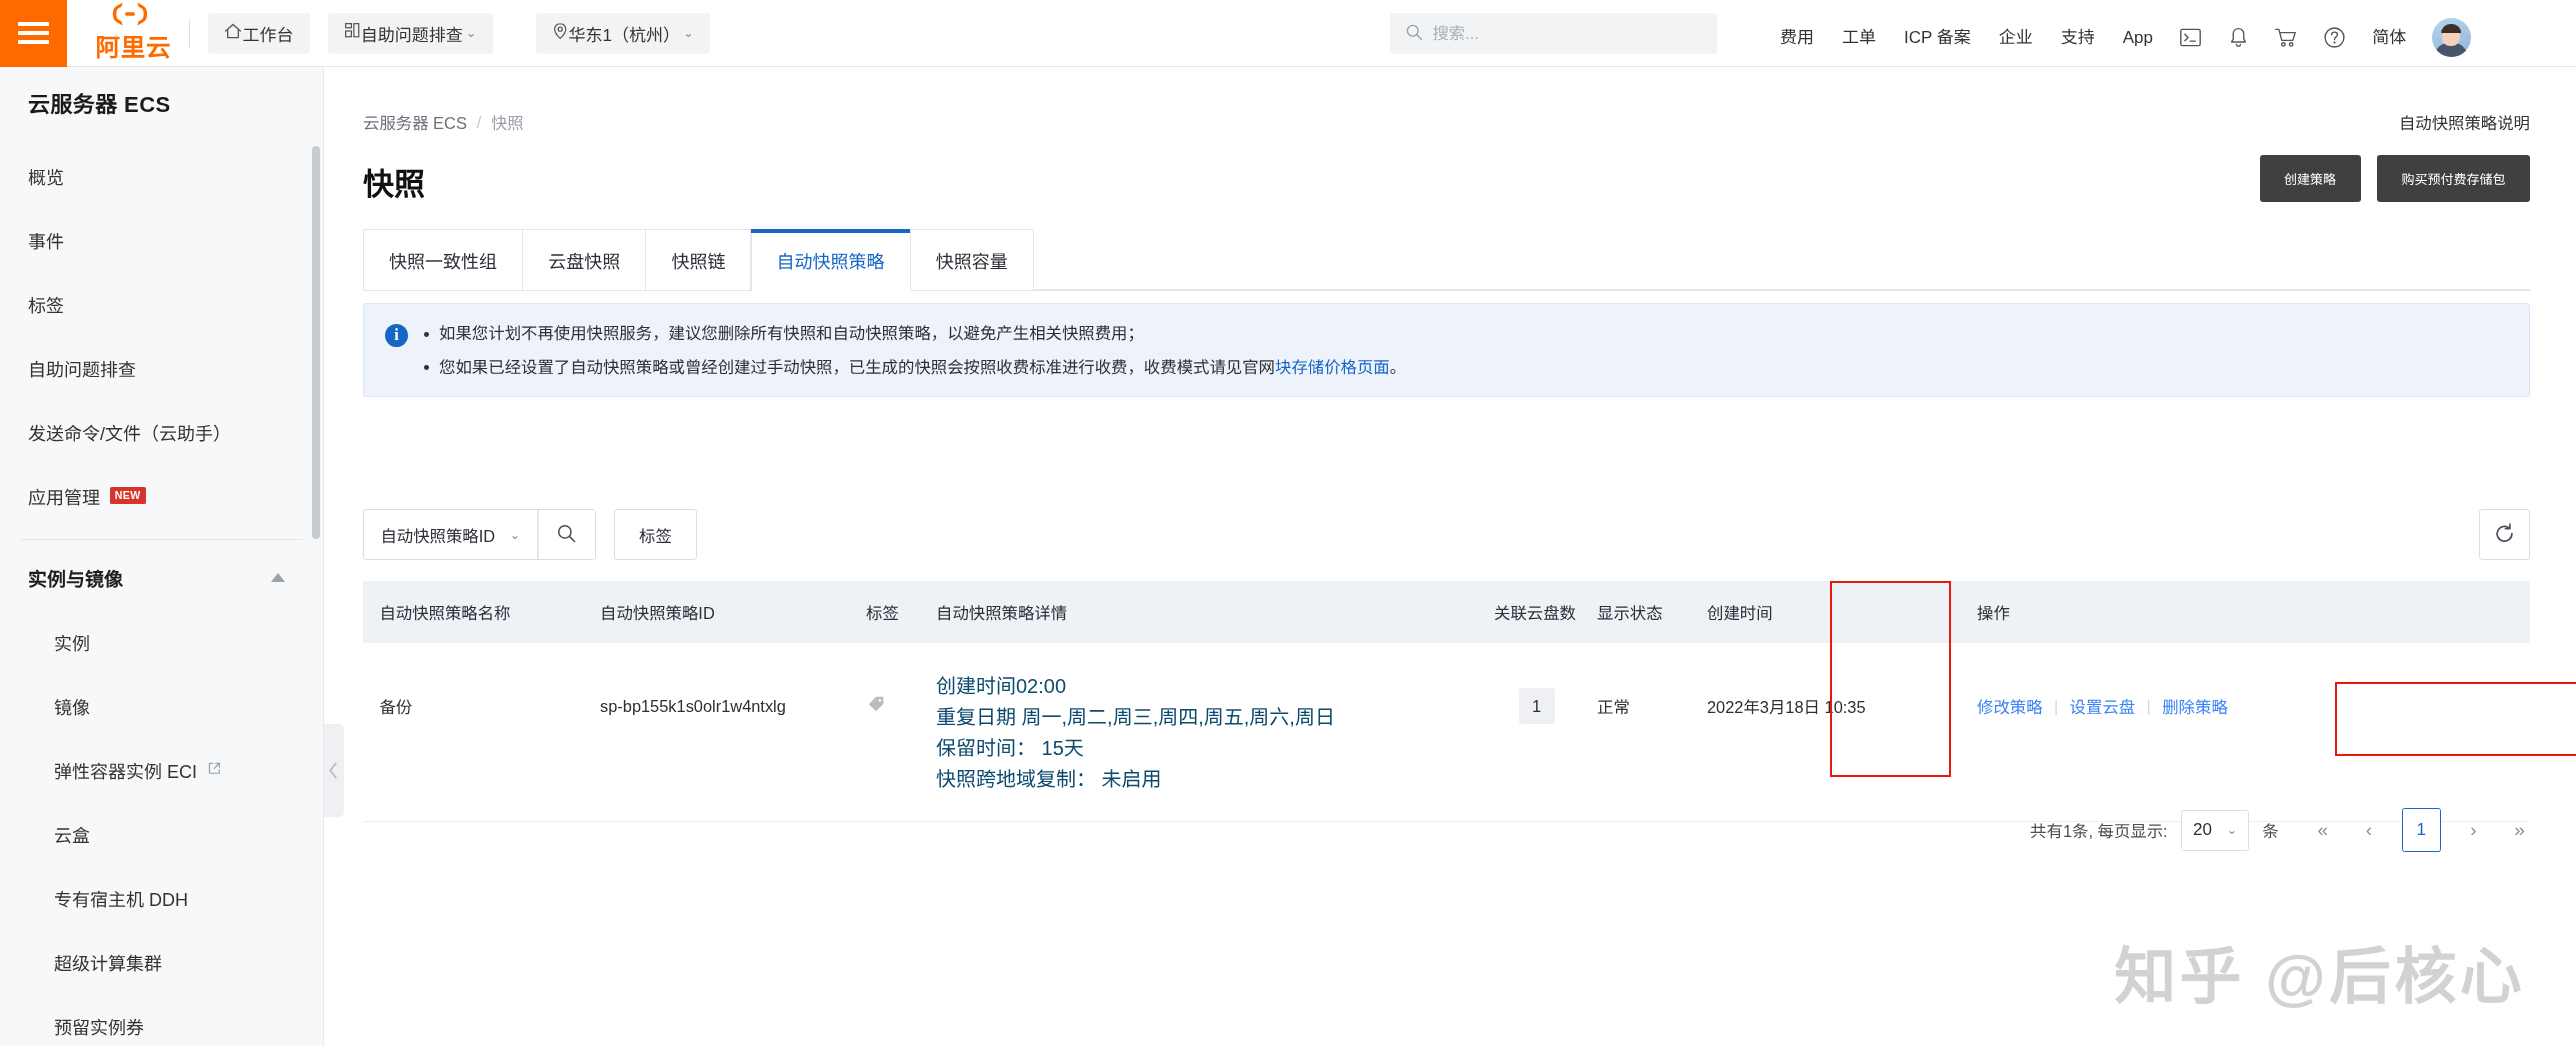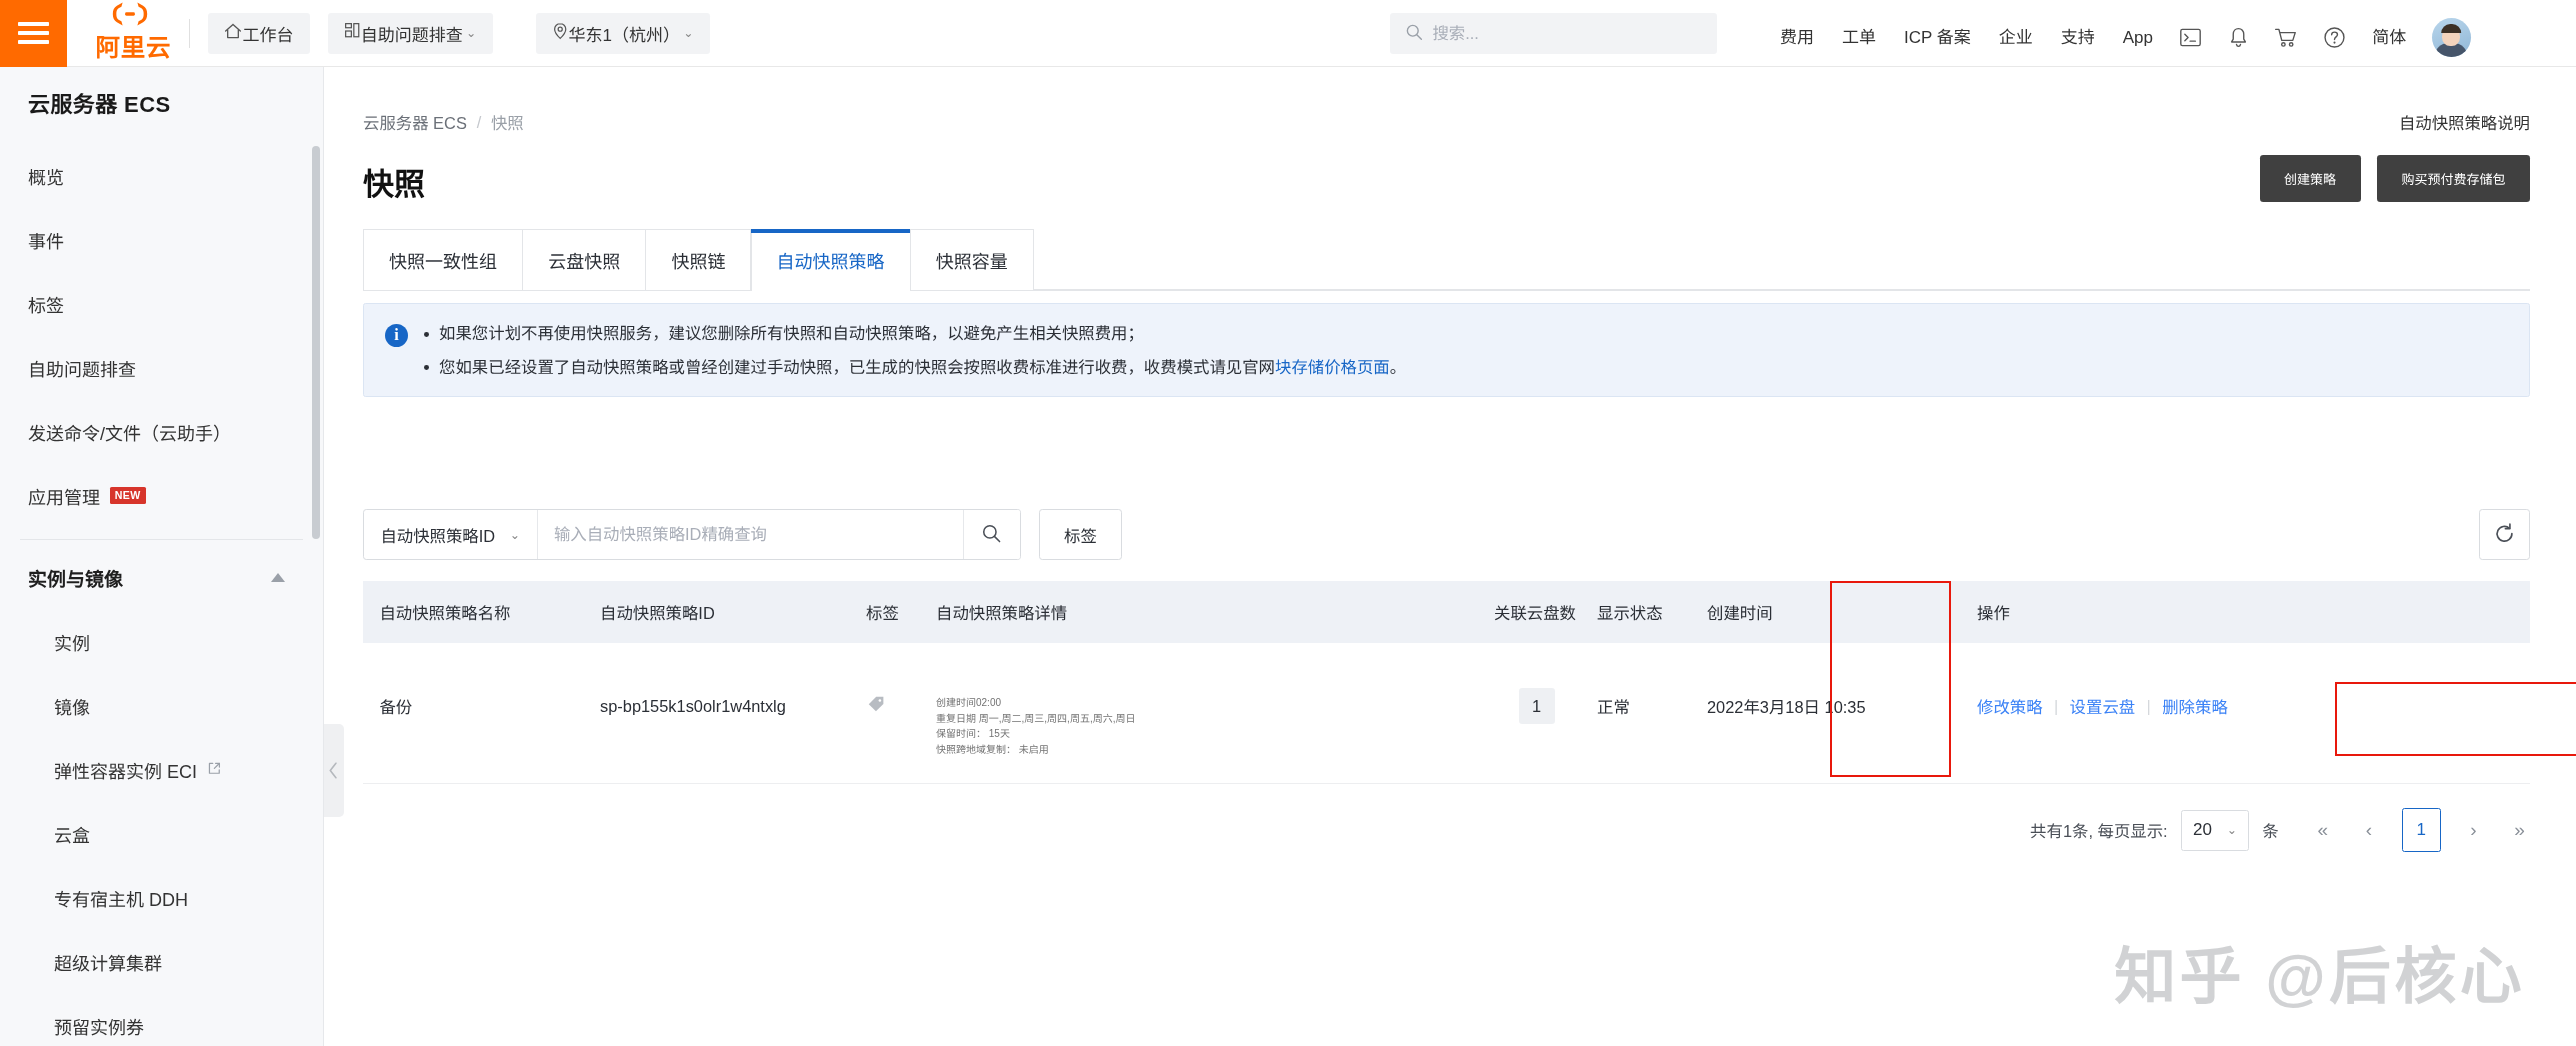--- a/index.html
+++ b/index.html
@@ -236,21 +236,21 @@
   .c-tag   { width:70px; }
   .c-det   { width:540px; }
   .c-cnt   { width:121px; display:flex; justify-content:center; }
   .c-stat  { width:110px; }
   .c-time  { width:252px; }
   .c-ops   { flex:1; padding-left:18px; }
 
   .thead .c-cnt { justify-content:flex-start; padding-left:18px; }
 
   .row-mid { display:flex; align-items:center; min-height:70px; }
-  .detail-lines { line-height:1.55; color:#737373; font-size:10px;margin-top:24px; }
+  .detail-lines { line-height:1.55; color:#0c4a6e; font-size:20px; }
 
   .count-pill {
     display:inline-flex; align-items:center; justify-content:center;
     min-width:36px; height:36px; padding:0 10.6px; background:#eef0f3;
     border-radius:3.3px; color:#2b2f36; font-size:16.4px; cursor:pointer;
   }
   .ops { display:flex; align-items:center; gap:11.4px; }
   .ops a { color:#3b82f6; text-decoration:none; cursor:pointer; white-space:nowrap; }
   .ops .vsep { color:#d5d8dc; }
 
@@ -507,21 +507,20 @@
         <li><span>您如果已经设置了自动快照策略或曾经创建过手动快照，已生成的快照会按照收费标准进行收费，收费模式请见官网</span><a>块存储价格页面</a><span>。</span></li>
       </ul>
     </div>
 
     <div class="filterbar">
       <div class="sel-input">
         <div class="sel-part">
           <span>自动快照策略ID</span>
           <span class="chev">⌄</span>
         </div>
-        <input class="q-input" type="text" placeholder="输入自动快照策略ID精确查询" style="">
         <div class="q-btn">
           <span>
             <svg width="21" height="21" viewBox="0 0 26 26">
                 <circle cx="11" cy="11" r="7.6" fill="none" stroke="#4a4f57" stroke-width="1.9"></circle>
                 <line x1="16.6" y1="16.6" x2="23" y2="23" stroke="#4a4f57" stroke-width="1.9" stroke-linecap="round"></line>
               </svg>
           </span>
         </div>
       </div>
       <button class="tag-btn">标签</button>

